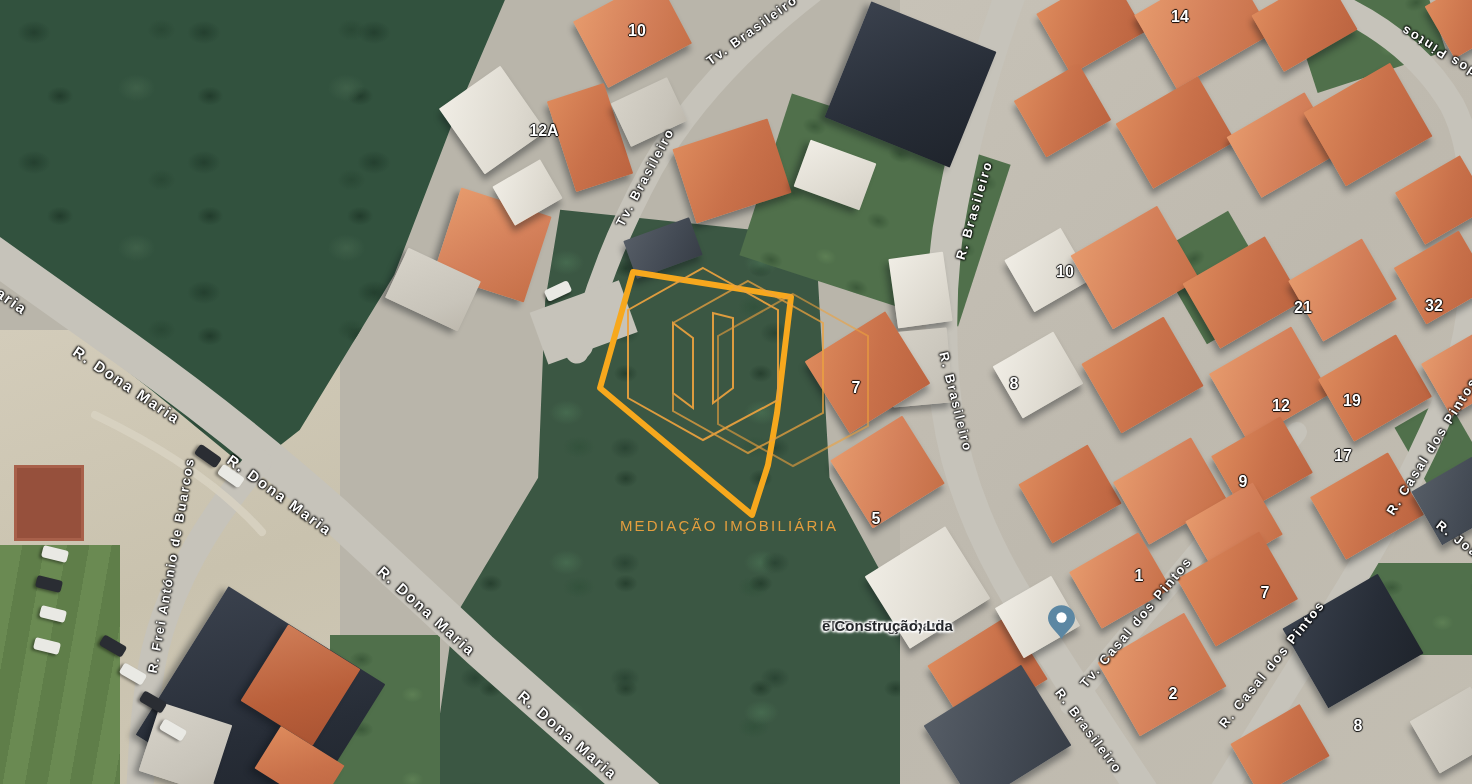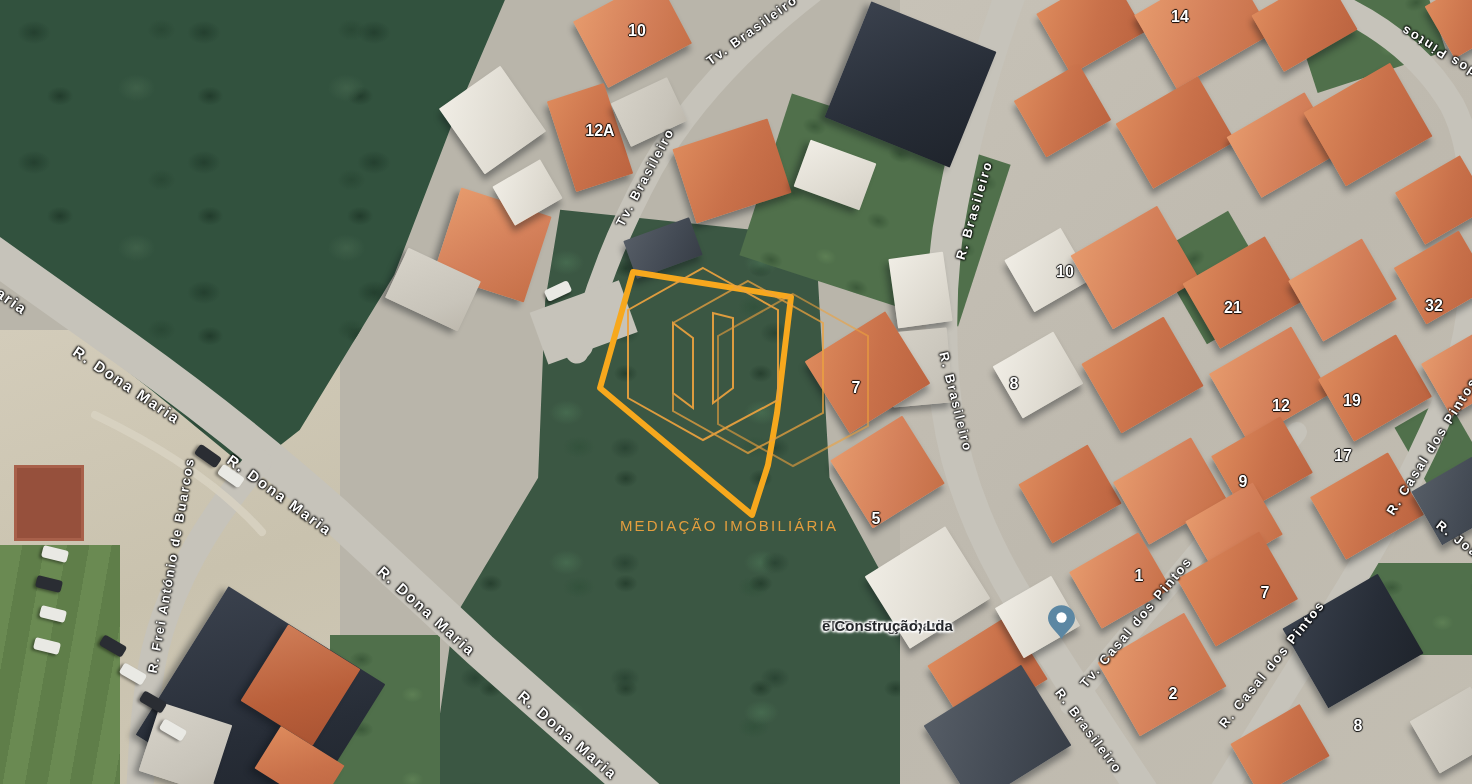--- a/index.html
+++ b/index.html
@@ -193,23 +193,23 @@
   <div class="street" style="left:171px;top:565px;--r:-80deg">R. Frei António de Buarcos</div>
   <div class="street" style="left:1438px;top:51px;--r:212deg">dos Pintos</div>
   <div class="street" style="left:1432px;top:446px;--r:-58deg">R. Casal dos Pintos</div>
   <div class="street" style="left:1458px;top:539px;--r:38deg">R. Joã</div>
   <div class="street" style="left:1136px;top:622px;--r:-50deg">Tv. Casal dos Pintos</div>
   <div class="street" style="left:1272px;top:664px;--r:-51deg">R. Casal dos Pintos</div>
   <div class="street" style="left:1089px;top:731px;--r:53deg">R. Brasileiro</div>
 
   <div class="hnum" style="left:637px;top:31px">10</div>
   <div class="hnum" style="left:1180px;top:17px">14</div>
-  <div class="hnum" style="left:600px;top:131px">12A</div>
+  <div class="hnum" style="left:544px;top:131px">12A</div>
   <div class="hnum" style="left:1065px;top:272px">10</div>
-  <div class="hnum" style="left:1233px;top:308px">21</div>
+  <div class="hnum" style="left:1303px;top:308px">21</div>
   <div class="hnum" style="left:1434px;top:306px">32</div>
   <div class="hnum" style="left:856px;top:388px">7</div>
   <div class="hnum" style="left:1014px;top:384px">8</div>
   <div class="hnum" style="left:1281px;top:406px">12</div>
   <div class="hnum" style="left:1352px;top:401px">19</div>
   <div class="hnum" style="left:1343px;top:456px">17</div>
   <div class="hnum" style="left:1243px;top:482px">9</div>
   <div class="hnum" style="left:876px;top:519px">5</div>
   <div class="hnum" style="left:1139px;top:576px">1</div>
   <div class="hnum" style="left:1265px;top:593px">7</div>

